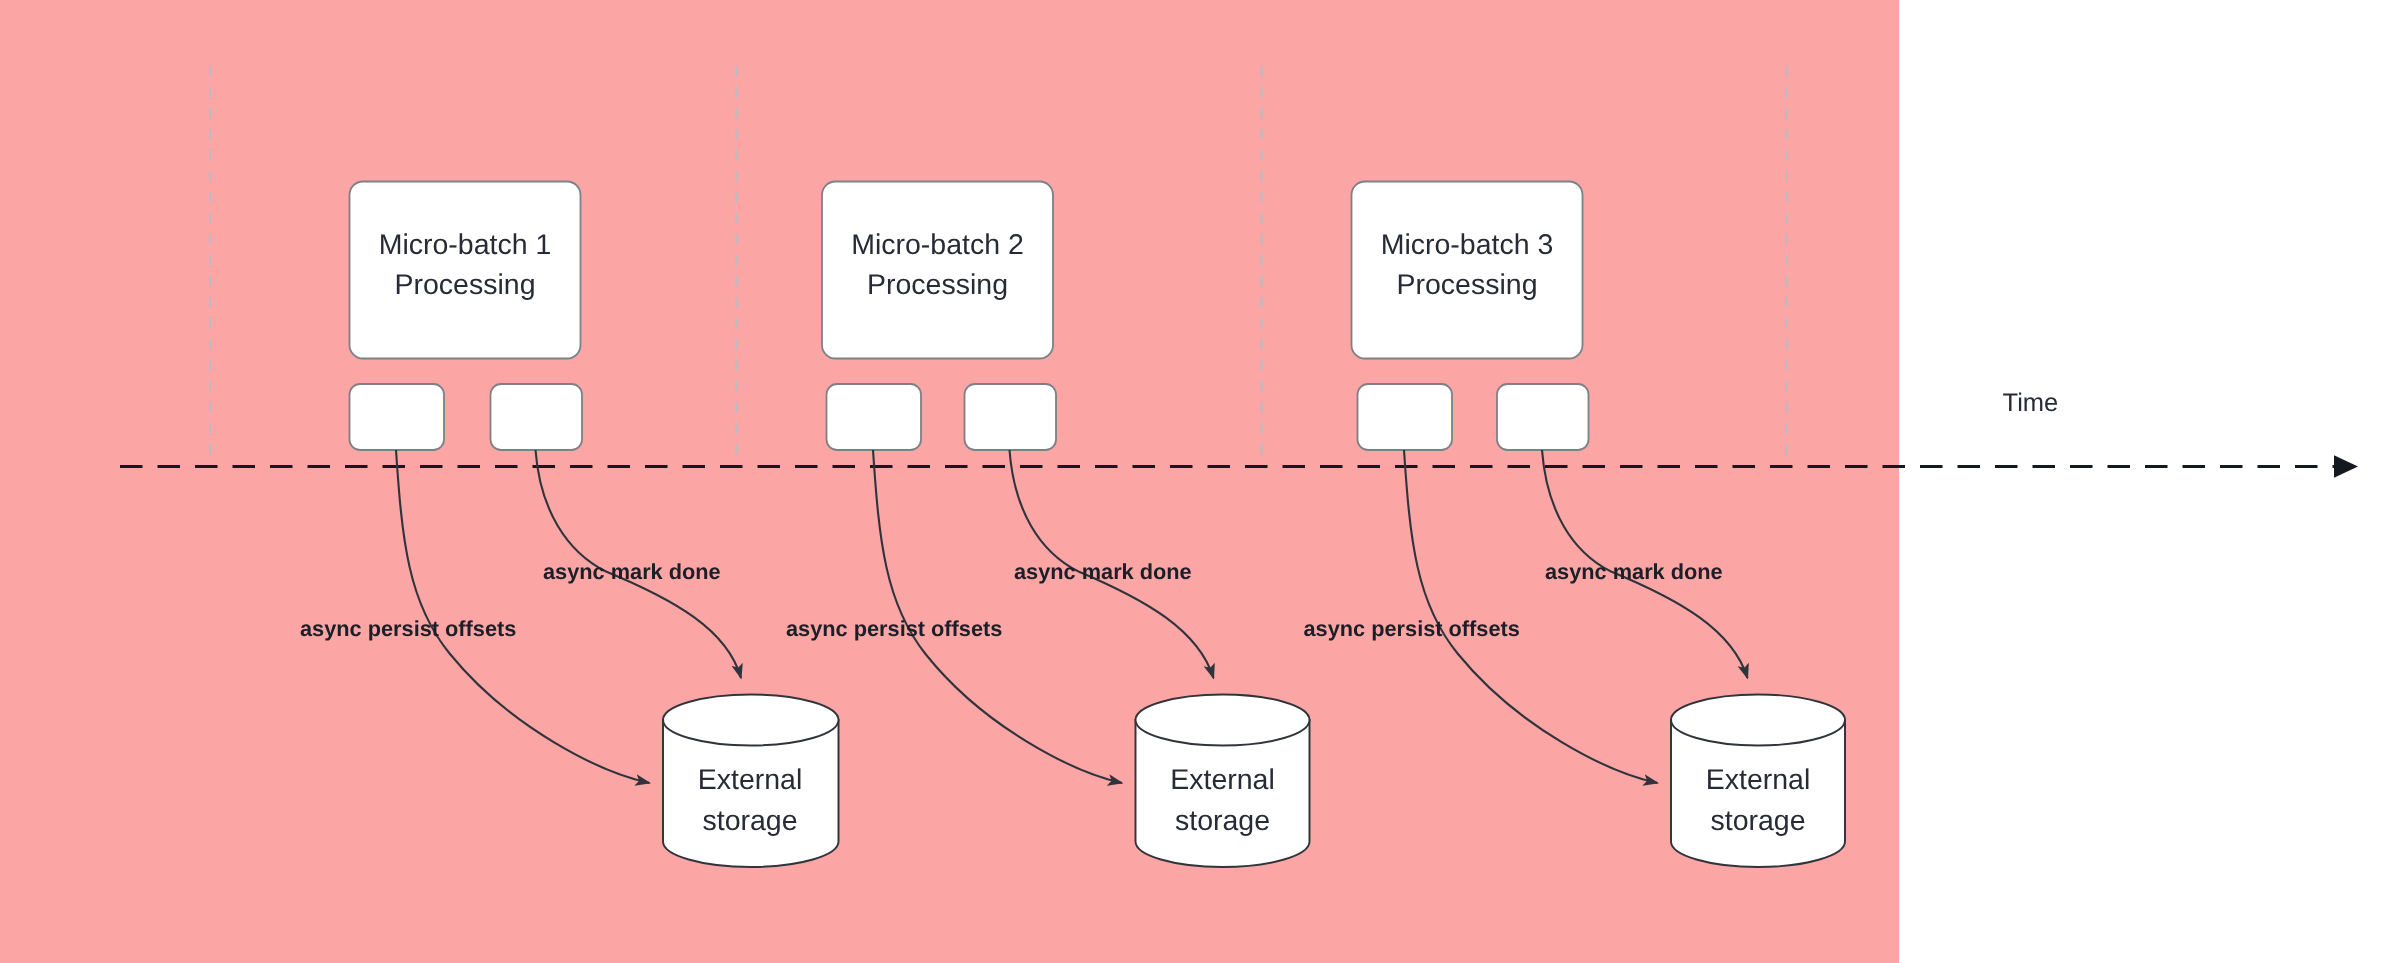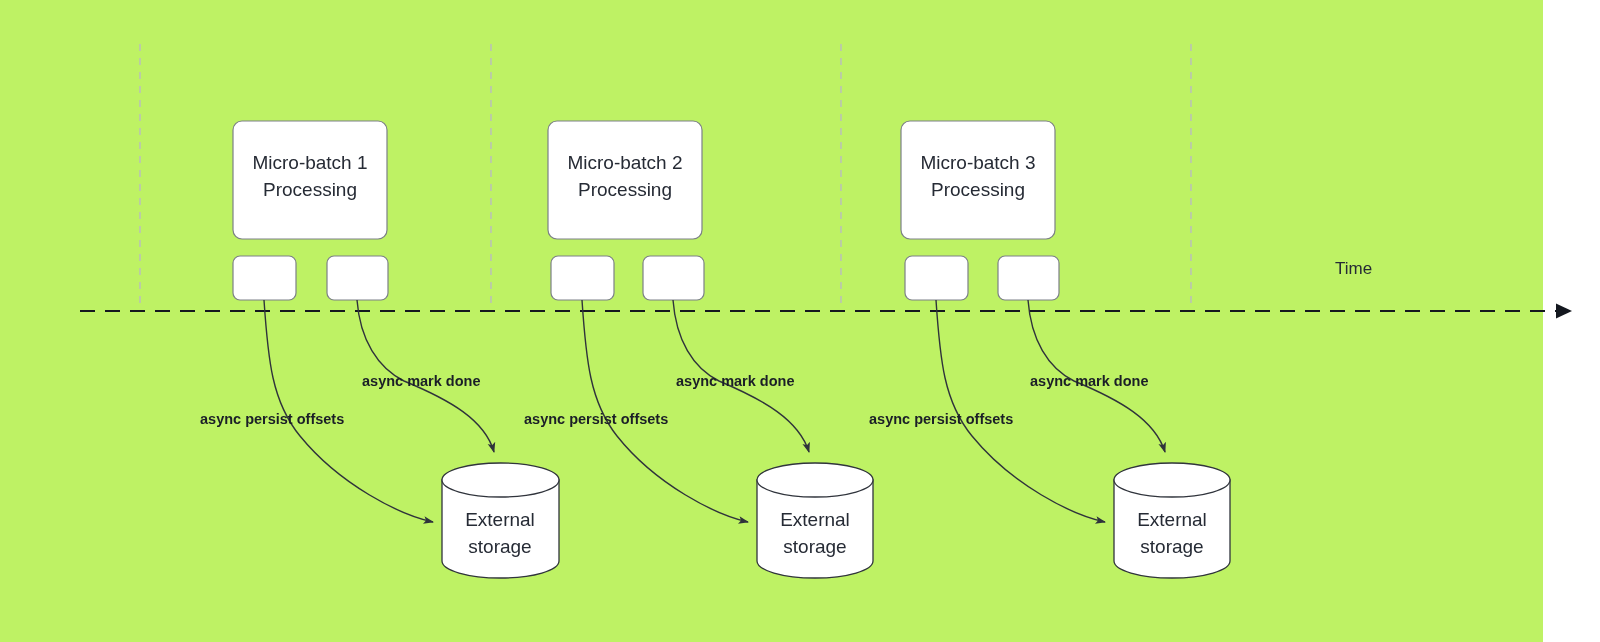--- a/index.html
+++ b/index.html
@@ -8,23 +8,23 @@
     background: #ffffff;
   }
   body {
     font-family: "Liberation Sans", sans-serif;
     width: 1600px;
     height: 642px;
     overflow: hidden;
   }
   #canvas {
     position: relative;
-    width: 1543px;
+    width: 1266px;
     height: 642px;
-    background: #bef264;
+    background: #fca5a5;
     text-align: right;
   }
   svg.layer {
     position: absolute;
     left: 0;
     top: 0;
     width: 1600px;
     height: 642px;
   }
   .node-text {

